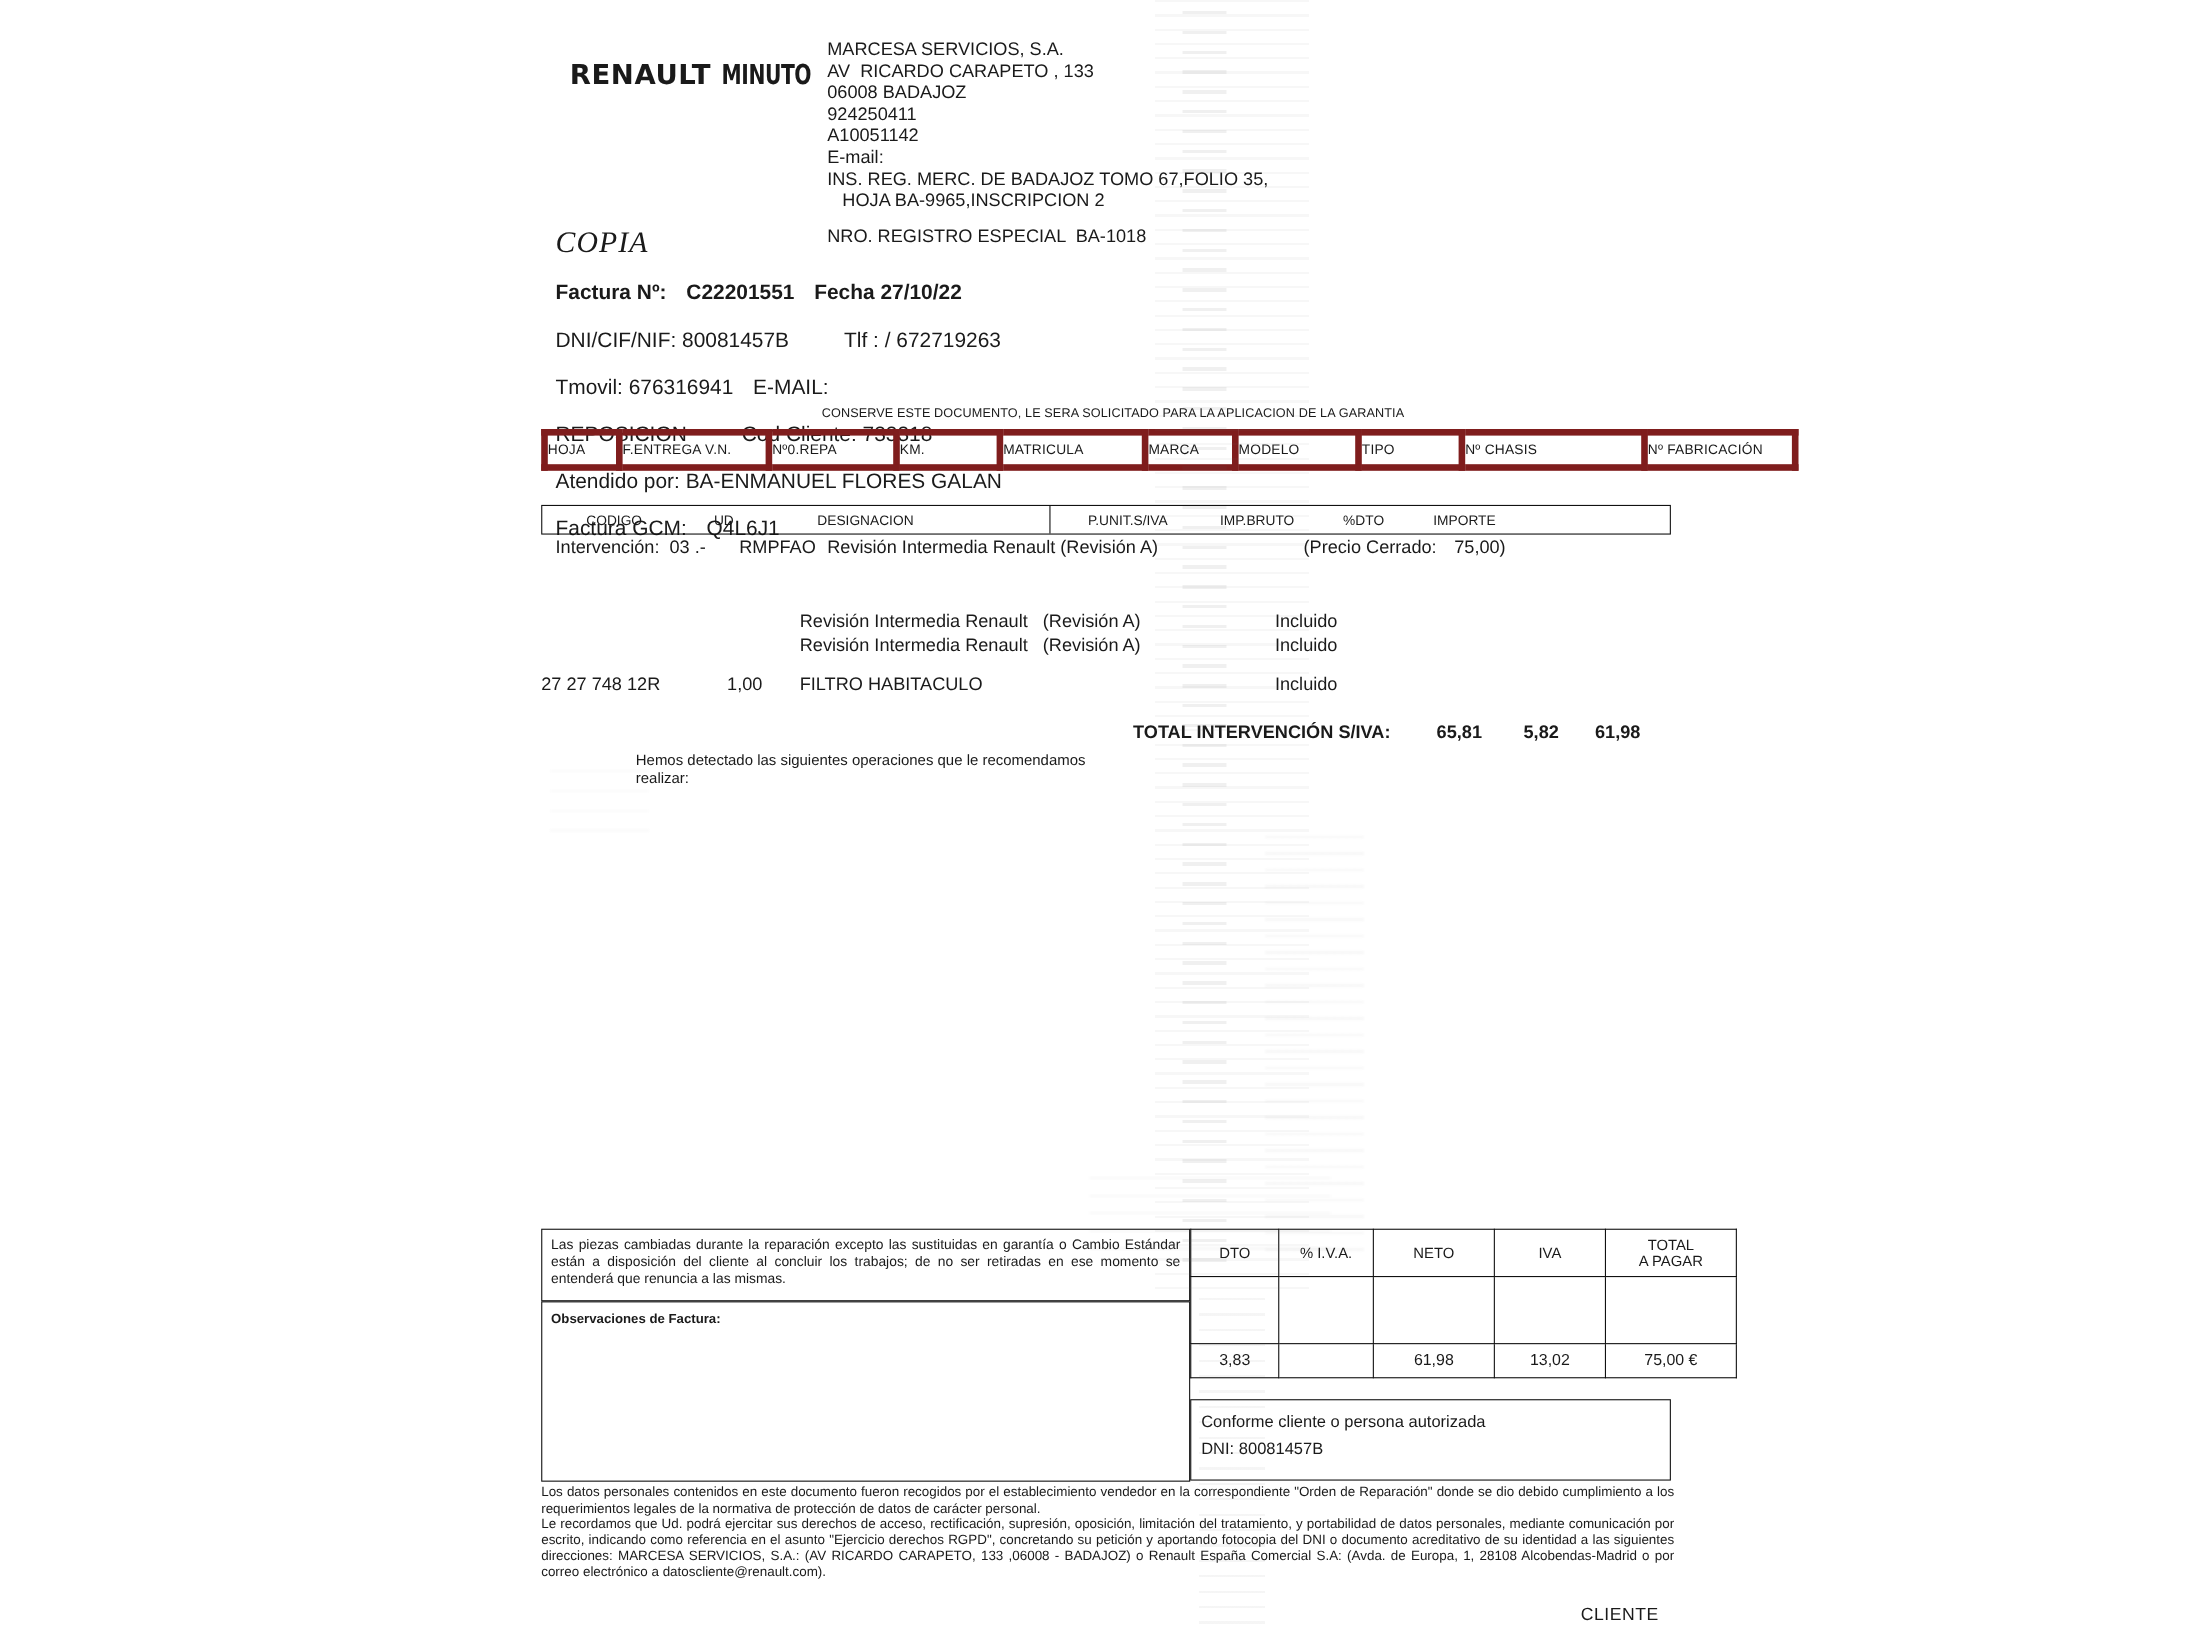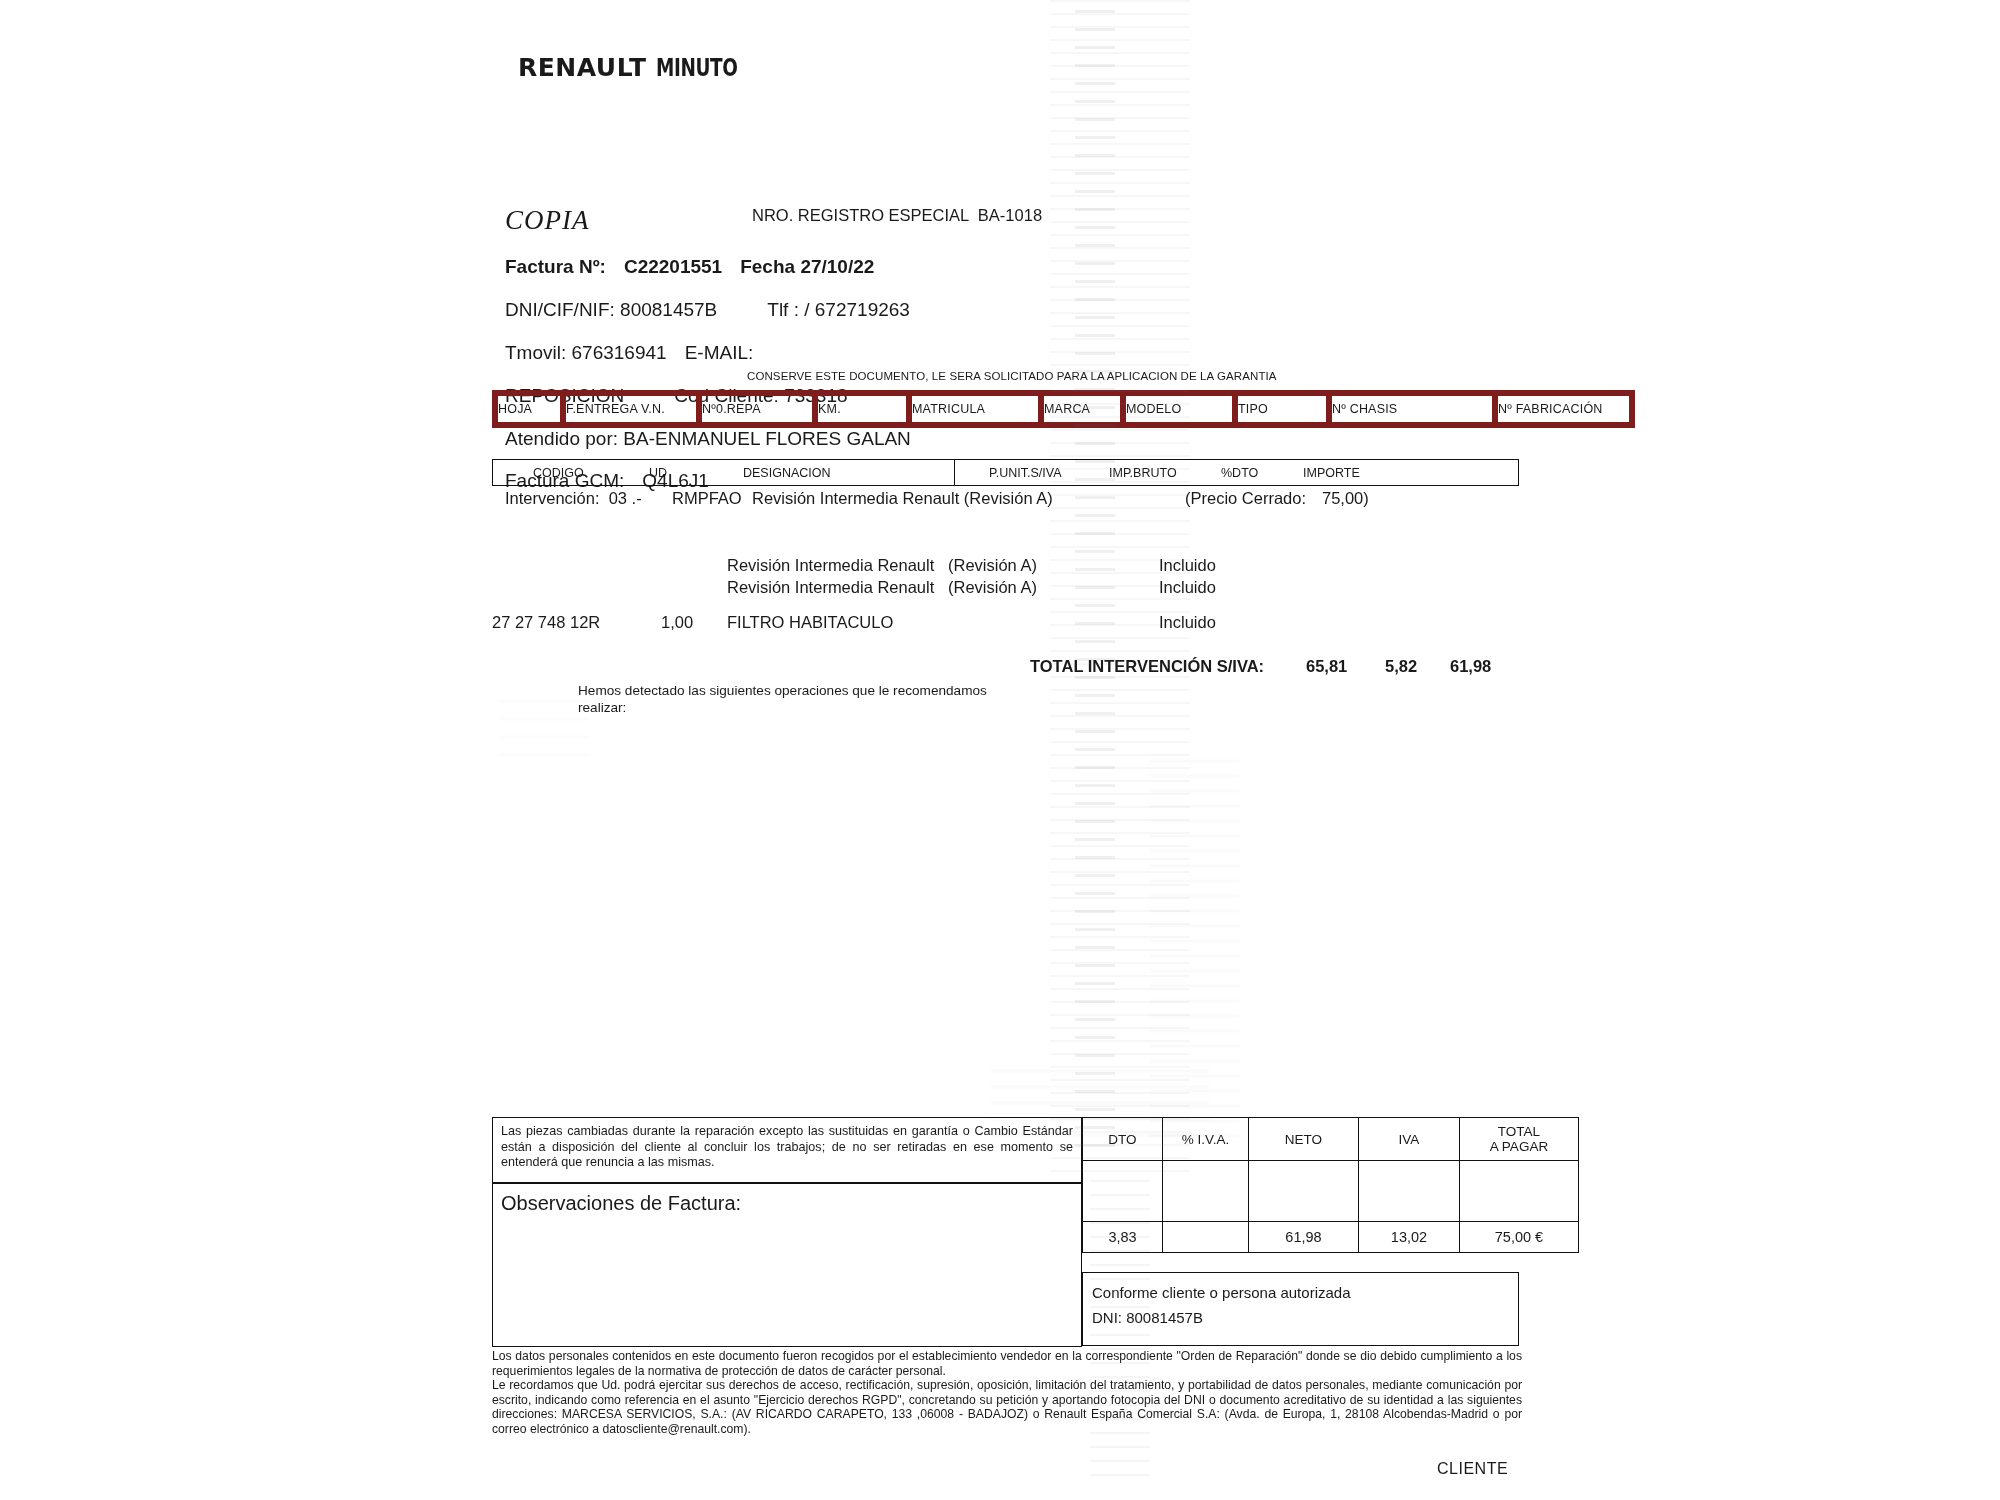--- a/index.html
+++ b/index.html
@@ -144,21 +144,22 @@
   .legal-box {
     left: 492px; top: 1117px; width: 590px; height: 66px;
     padding: 6px 8px 16px 8px;
     font-size: 12.6px;
     line-height: 15.5px;
     text-align: justify;
   }
   .obs-box {
     left: 492px; top: 1183px; width: 590px; height: 164px;
     padding: 8px 8px 0 8px;
-    font-size: 20px;
+    font-size: 12px;
+    font-weight: bold;
   }
   .totals-table {
     position: absolute;
     left: 1082px;
     top: 1117px;
     border-collapse: collapse;
     font-size: 13.5px;
   }
   .totals-table th, .totals-table td {
     border: 1px solid #111;
@@ -254,20 +255,28 @@
     filter: blur(1px);
   }
 </style>
 </head>
 <body>
 
 <div class="page">
 
   <div class="brand"><span>RENAULT</span> <span class="minuto">MINUTO</span></div>
 
+  <div class="company">MARCESA SERVICIOS, S.A.
+AV  RICARDO CARAPETO , 133
+06008 BADAJOZ
+924250411
+A10051142
+E-mail:
+INS. REG. MERC. DE BADAJOZ TOMO 67,FOLIO 35,
+   HOJA BA-9965,INSCRIPCION 2</div>
 
   <div class="registro">NRO. REGISTRO ESPECIAL  BA-1018</div>
 
   <div class="copia">COPIA</div>
 
   <div class="invoice-block">
 <span class="b">Factura Nº:</span><span class="gap3"></span><span class="b">C22201551</span><span class="gap3"></span><span class="b">Fecha</span> <span class="b">27/10/22</span>
 <br><span>DNI/CIF/NIF:</span> <span>80081457B</span><span class="gap2"></span><span>Tlf : /</span> <span>672719263</span>
 <br><span>Tmovil:</span> <span>676316941</span><span class="gap3"></span><span>E-MAIL:</span>
 <br><span>REPOSICION</span><span class="gap2"></span><span>Cod Cliente:</span> <span>733318</span>

